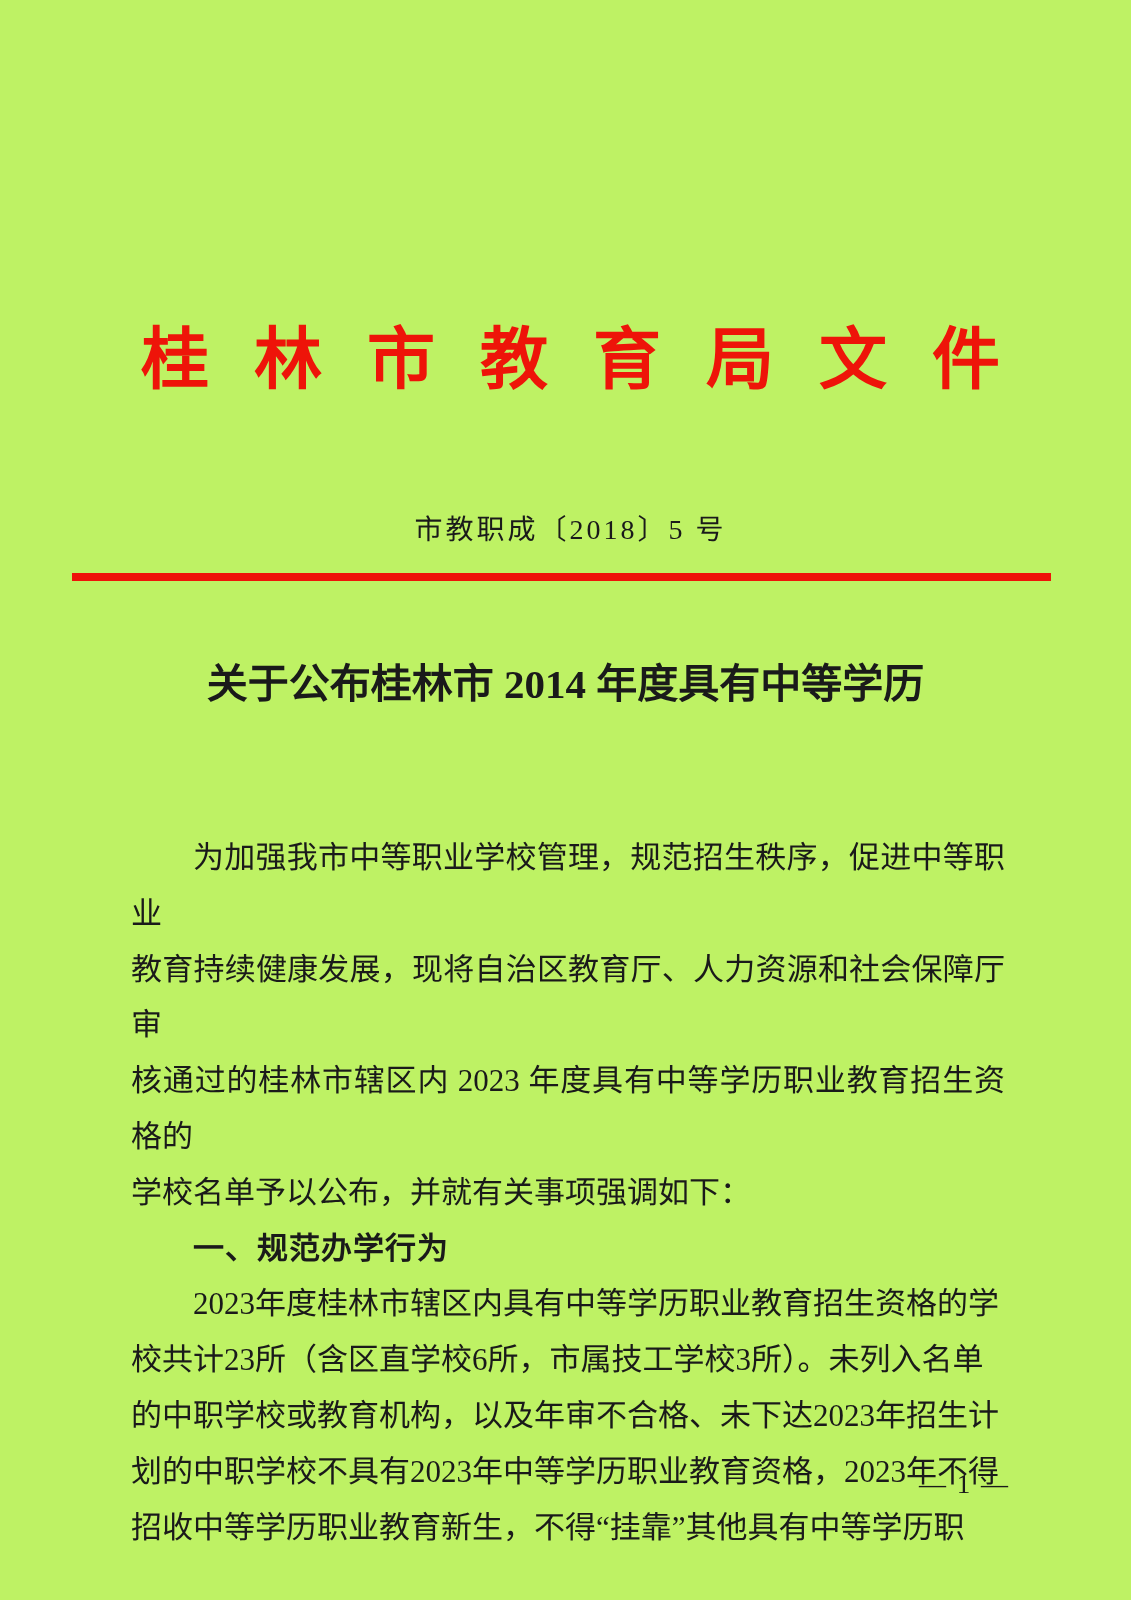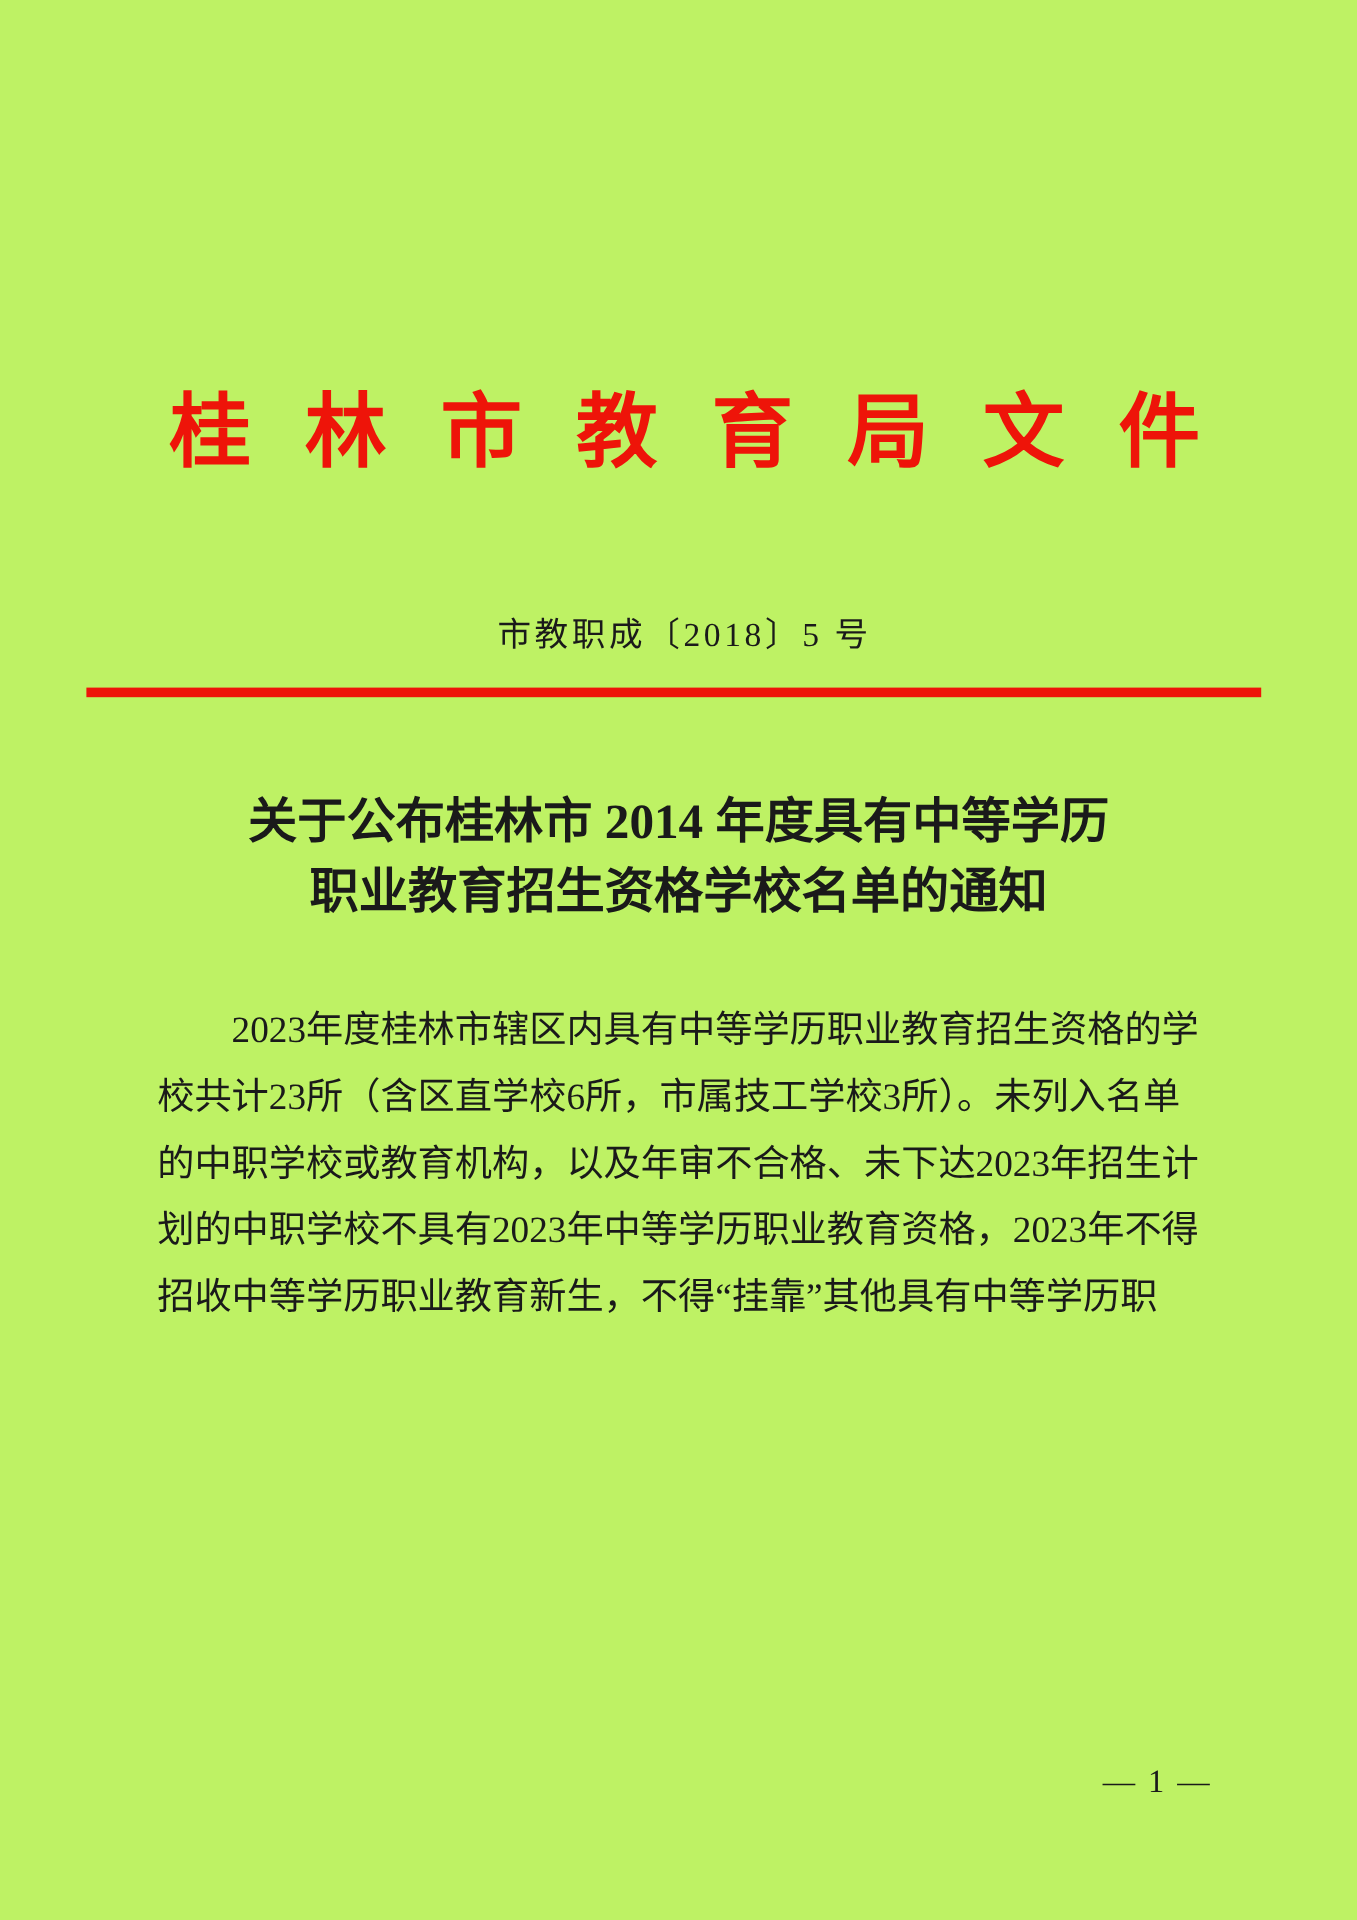--- a/index.html
+++ b/index.html
@@ -108,24 +108,28 @@
 
   <header>
     <h1 class="letterhead-title">桂林市教育局文件</h1>
     <div class="doc-number">市教职成〔2018〕5 号</div>
     <div class="red-rule"></div>
   </header>
 
   <main>
     <h2 class="notice-title">
       <span class="line">关于公布桂林市 2014 年度具有中等学历</span>
-      <span class="line">职业教育招生资格学校名单的通知</span>
     </h2>
 
     <div class="body-text">
+      <p class="indented">为加强我市中等职业学校管理，规范招生秩序，促进中等职业
+教育持续健康发展，现将自治区教育厅、人力资源和社会保障厅审
+核通过的桂林市辖区内 2023 年度具有中等学历职业教育招生资格的
+学校名单予以公布，并就有关事项强调如下：</p>
+      <p class="indented section-heading">一、规范办学行为</p>
       <p class="indented">2023年度桂林市辖区内具有中等学历职业教育招生资格的学
 校共计23所（含区直学校6所，市属技工学校3所）。未列入名单
 的中职学校或教育机构，以及年审不合格、未下达2023年招生计
 划的中职学校不具有2023年中等学历职业教育资格，2023年不得
 招收中等学历职业教育新生，不得“挂靠”其他具有中等学历职</p>
     </div>
   </main>
 
   <footer>
     <div class="page-number">— 1 —</div>

